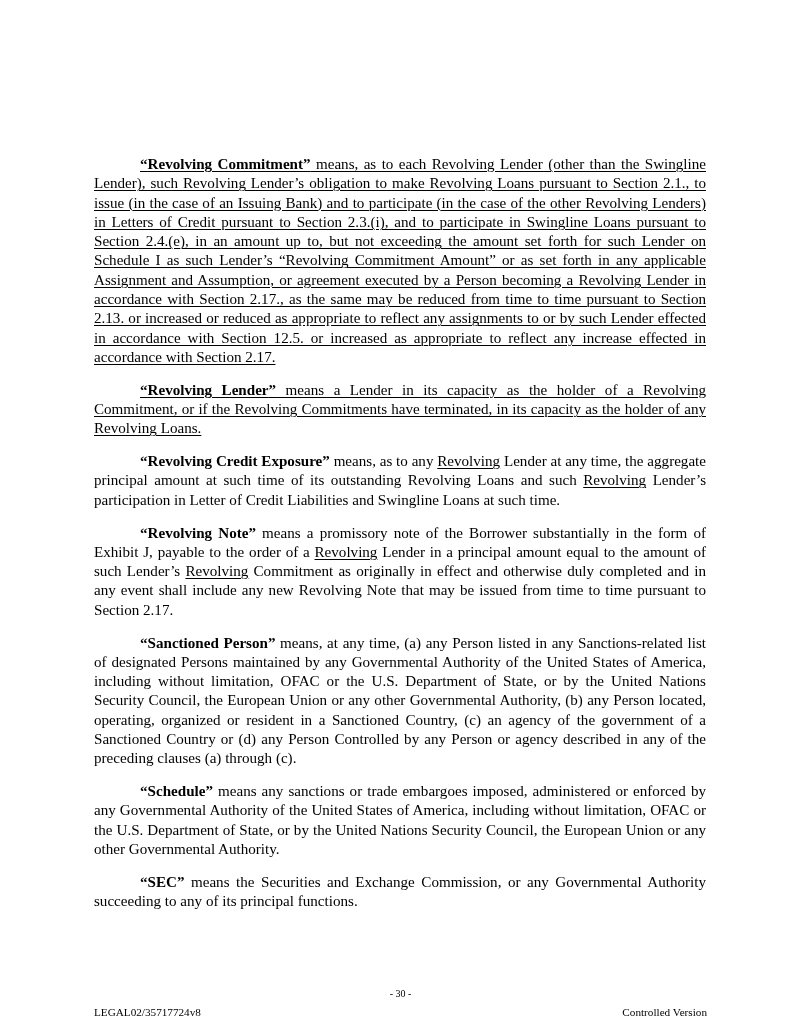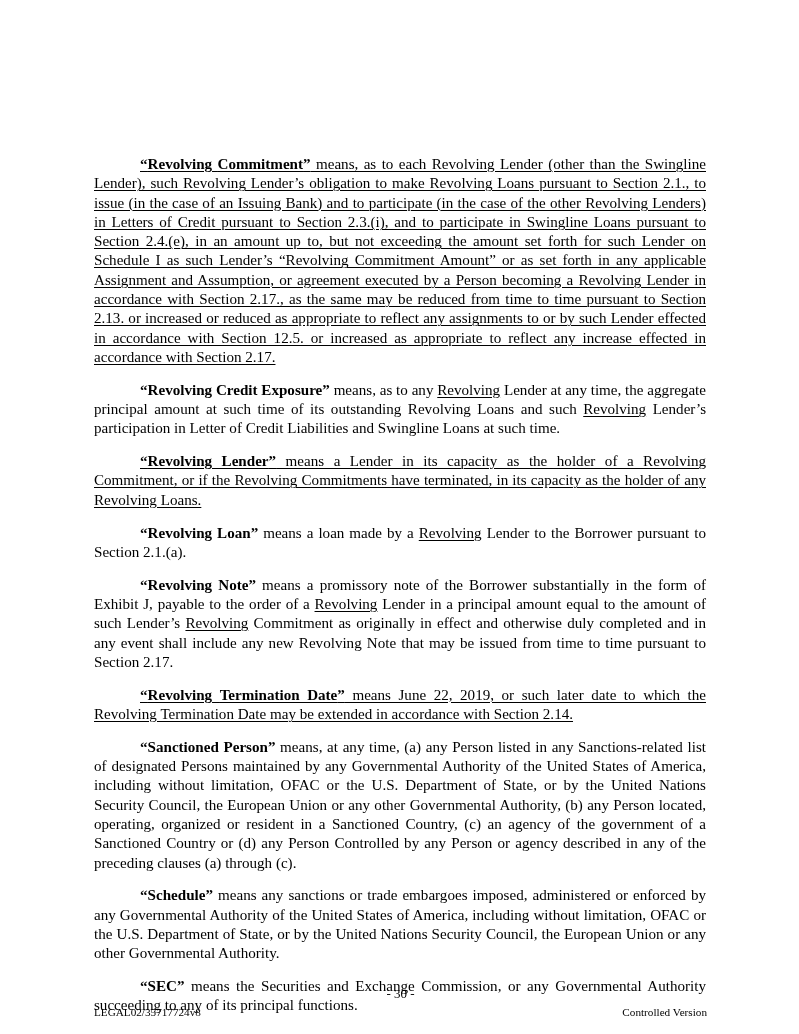--- a/index.html
+++ b/index.html
@@ -65,21 +65,21 @@
     left: 94px;
     right: 92px;
     bottom: 0;
   }
   .page-number {
     position: absolute;
     left: 0;
     right: 0;
     top: 0;
     text-align: center;
-    font-size: 13px;
+    font-size: 10px;
     line-height: 17px;
   }
   .footer-row {
     position: absolute;
     left: 0;
     right: 0;
     top: 20px;
     display: flex;
     justify-content: space-between;
     align-items: center;
@@ -91,39 +91,33 @@
 <body>
 
 <div class="page">
 
   <div class="content">
 
     <p class="para ins">
       <span class="bu"><span>“</span><span>Revolving</span>&nbsp;<span>Commitment</span></span><span class="b">”</span><span> means, as to each Revolving Lender (other than the Swingline Lender), such Revolving Lender’s obligation to make Revolving Loans pursuant to Section 2.1., to issue (in the case of an Issuing Bank) and to participate (in the case of the other Revolving Lenders) in Letters of Credit pursuant to Section 2.3.(i), and to participate in Swingline Loans pursuant to Section 2.4.(e), in an amount up to, but not exceeding the amount set forth for such Lender on Schedule I as such Lender’s “Revolving Commitment Amount” or as set forth in any applicable Assignment and Assumption, or agreement executed by a Person becoming a Revolving Lender in accordance with Section 2.17., as the same may be reduced from time to time pursuant to Section 2.13. or increased or reduced as appropriate to reflect any assignments to or by such Lender effected in accordance with Section 12.5. or increased as appropriate to reflect any increase effected in accordance with Section 2.17.</span>
     </p>
 
-    <p class="para">
-      <span class="b">“Revolving Credit Exposure”</span><span> means, as to any </span><span class="u">Revolving</span><span> Lender at any time, the aggregate principal amount at such time of its outstanding Revolving Loans and such </span><span class="u">Revolving</span><span> Lender’s participation in Letter of Credit Liabilities and Swingline Loans at such time.</span>
-    </p>
-
     <p class="para ins">
       <span class="bu"><span>“</span><span>Revolving Lender</span></span><span class="b">”</span><span> means a Lender in its capacity as the holder of a Revolving Commitment, or if the Revolving Commitments have terminated, in its capacity as the holder of any Revolving Loans.</span>
     </p>
 
     <p class="para">
-      <span class="b">“Revolving Loan”</span><span> means a loan made by a </span><span class="u">Revolving</span><span> Lender to the Borrower pursuant to Section 2.1.(a).</span>
+      <span class="b">“Revolving Credit Exposure”</span><span> means, as to any </span><span class="u">Revolving</span><span> Lender at any time, the aggregate principal amount at such time of its outstanding Revolving Loans and such </span><span class="u">Revolving</span><span> Lender’s participation in Letter of Credit Liabilities and Swingline Loans at such time.</span>
     </p>
+
 
     <p class="para">
       <span class="b">“Revolving Note”</span><span> means a promissory note of the Borrower substantially in the form of Exhibit J, payable to the order of a </span><span class="u">Revolving</span><span> Lender in a principal amount equal to the amount of such Lender’s </span><span class="u">Revolving</span><span> Commitment as originally in effect and otherwise duly completed and in any event shall include any new Revolving Note that may be issued from time to time pursuant to Section 2.17.</span>
     </p>
 
-    <p class="para ins">
-      <span class="bu"><span>“</span><span>Revolving</span>&nbsp;<span>Termination Date</span></span><span class="b">”</span><span> means June 22, 2019, or such later date to which the Revolving Termination Date may be extended in accordance with Section 2.14.</span>
-    </p>
 
 
     <p class="para">
       <span class="b">“Sanctioned Person”</span><span> means, at any time, (a) any Person listed in any Sanctions-related list of designated Persons maintained by any Governmental Authority of the United States of America, including without limitation, OFAC or the U.S. Department of State, or by the United Nations Security Council, the European Union or any other Governmental Authority, (b) any Person located, operating, organized or resident in a Sanctioned Country, (c) an agency of the government of a Sanctioned Country or (d) any Person Controlled by any Person or agency described in any of the preceding clauses (a) through (c).</span>
     </p>
 
     <p class="para">
       <span class="b">“Schedule”</span><span> means any sanctions or trade embargoes imposed, administered or enforced by any Governmental Authority of the United States of America, including without limitation, OFAC or the U.S. Department of State, or by the United Nations Security Council, the European Union or any other Governmental Authority.</span>
     </p>
 

